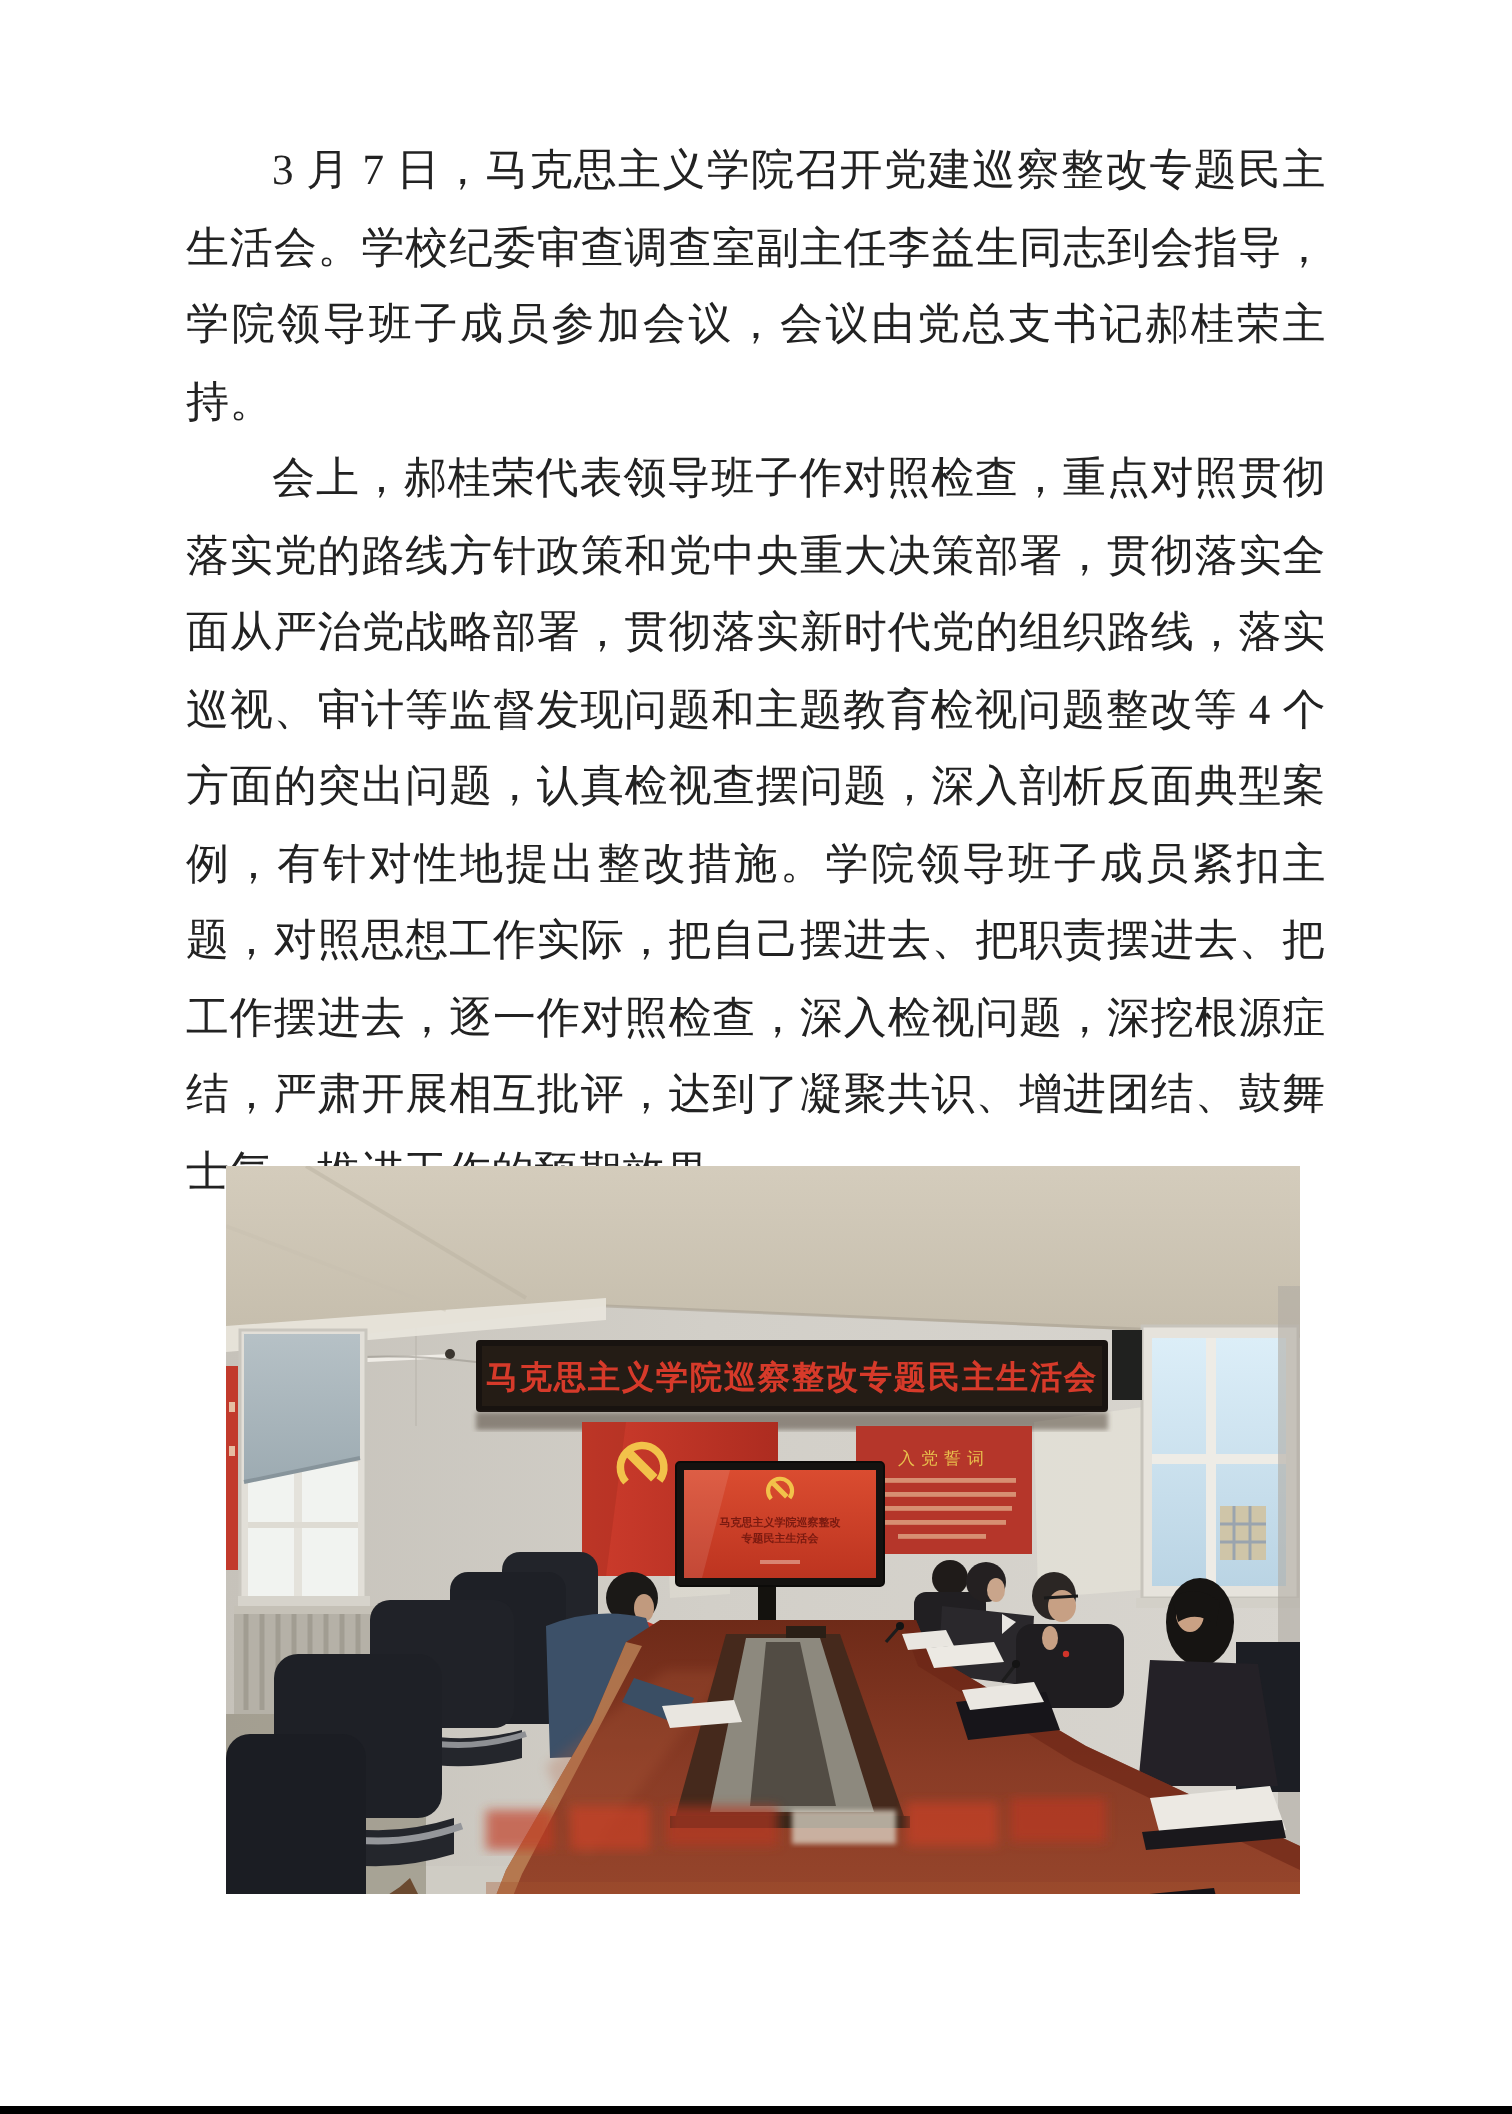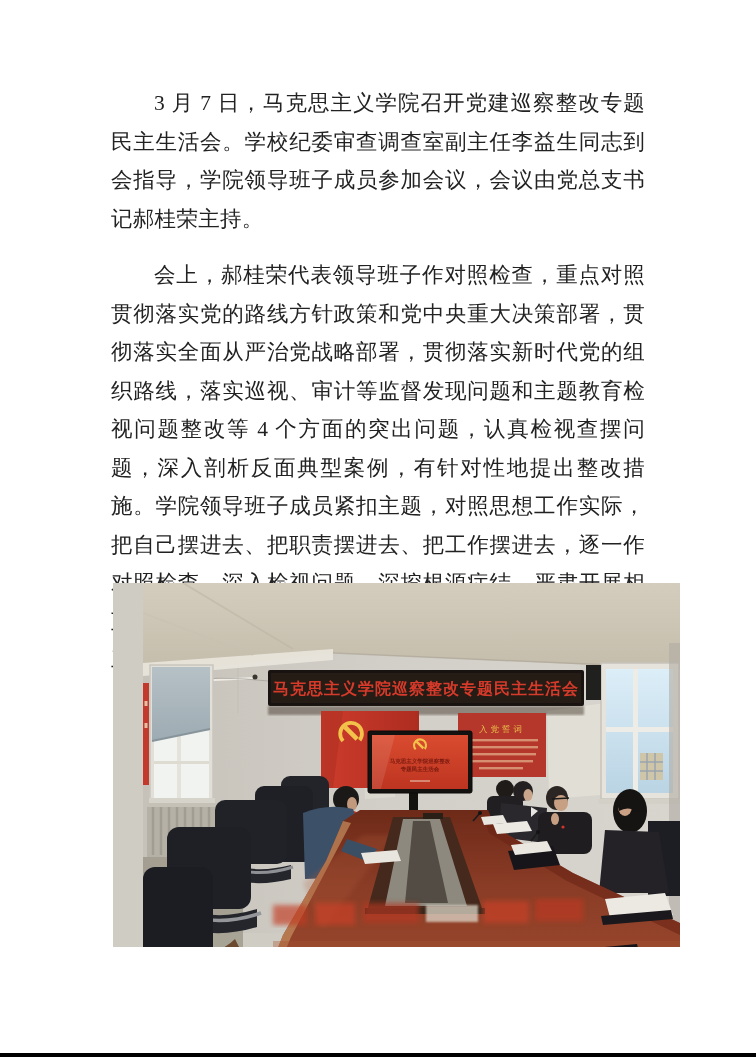--- a/index.html
+++ b/index.html
@@ -12,27 +12,26 @@
   }
   .article{
     position:absolute;
     left:93px;top:66px;width:570px;
     font-size:21.5px;
     line-height:38.5px;
     letter-spacing:0.3px;
     color:#222222;
     text-align:justify;
   }
-  .article p{margin:18px;text-indent:2em;}
+  .article p{margin:0;text-indent:2em;}
   .photo-frame{
     position:absolute;
     left:113px;top:583px;width:537px;height:364px;
     overflow:hidden;
     background:#cfccc4;
-    padding-left:30px;
   }
   .photo-frame svg{display:block;}
   .bottom-rule{
     position:absolute;left:0;bottom:0;width:756px;height:4px;background:#000000;
   }
   text{font-family:"Liberation Sans","DejaVu Sans",sans-serif;}
 </style>
 </head>
 <body>
 

